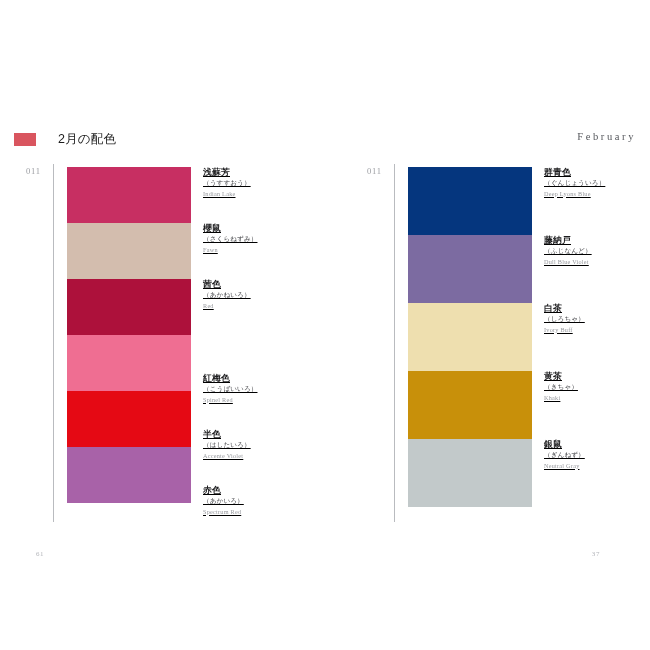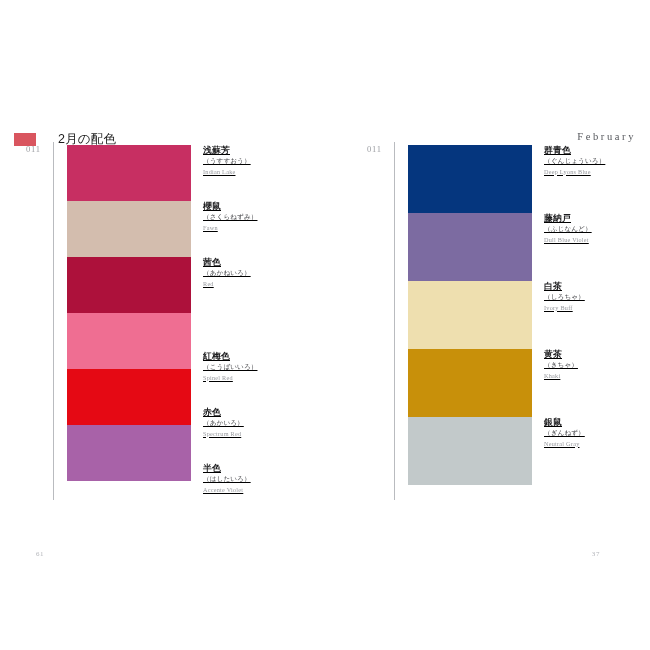--- a/index.html
+++ b/index.html
@@ -64,21 +64,21 @@
     letter-spacing: 2.6px;
     color: #55575c;
     font-family: "Liberation Serif", "DejaVu Serif", serif;
     white-space: nowrap;
     margin-left: 8px;
   }
 
   
   .page {
     position: absolute;
-    top: 142px;
+    top: 164px;
     width: 300px;
     height: 360px;
   }
   .page-left  { left: 14px; }
   .page-right { left: 355px; }
 
   .plate-no {
     position: absolute;
     left: 12px;
     top: 2px;
@@ -213,28 +213,28 @@
           <div class="label-jp">茜色</div>
           <div class="label-kana">（あかねいろ）</div>
           <div class="label-en">Red</div>
         </div>
         <div class="label" style="height: 56px; margin-top: 38px;">
           <div class="label-jp">紅梅色</div>
           <div class="label-kana">（こうばいいろ）</div>
           <div class="label-en">Spinel Red</div>
         </div>
         <div class="label" style="height: 56px;">
+          <div class="label-jp">半色</div>
+          <div class="label-kana">（はしたいろ）</div>
+          <div class="label-en">Accente Violet</div>
+        </div>
+        <div class="label" style="height: 56px;">
           <div class="label-jp">赤色</div>
           <div class="label-kana">（あかいろ）</div>
           <div class="label-en">Spectrum Red</div>
-        </div>
-        <div class="label" style="height: 56px;">
-          <div class="label-jp">半色</div>
-          <div class="label-kana">（はしたいろ）</div>
-          <div class="label-en">Accente Violet</div>
         </div>
       </div>
   </div>
 
   <div class="page page-right">
     <div class="plate-no">011</div>
     <div class="rule"></div>
     <div class="stack">
         <div class="row" style="height: 68px;">
           <span class="chip" style="background: rgb(5, 54, 126);"></span>

